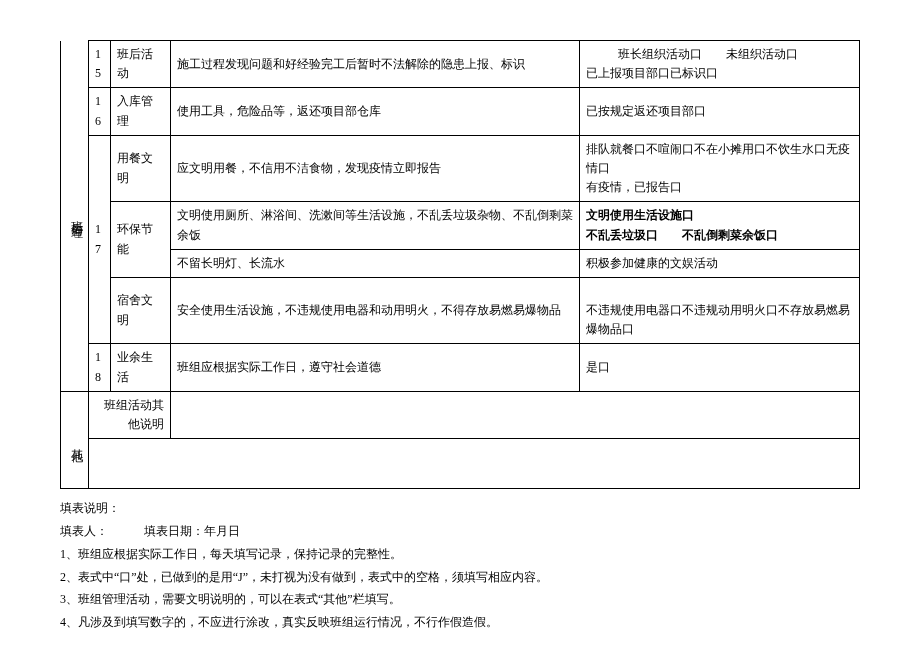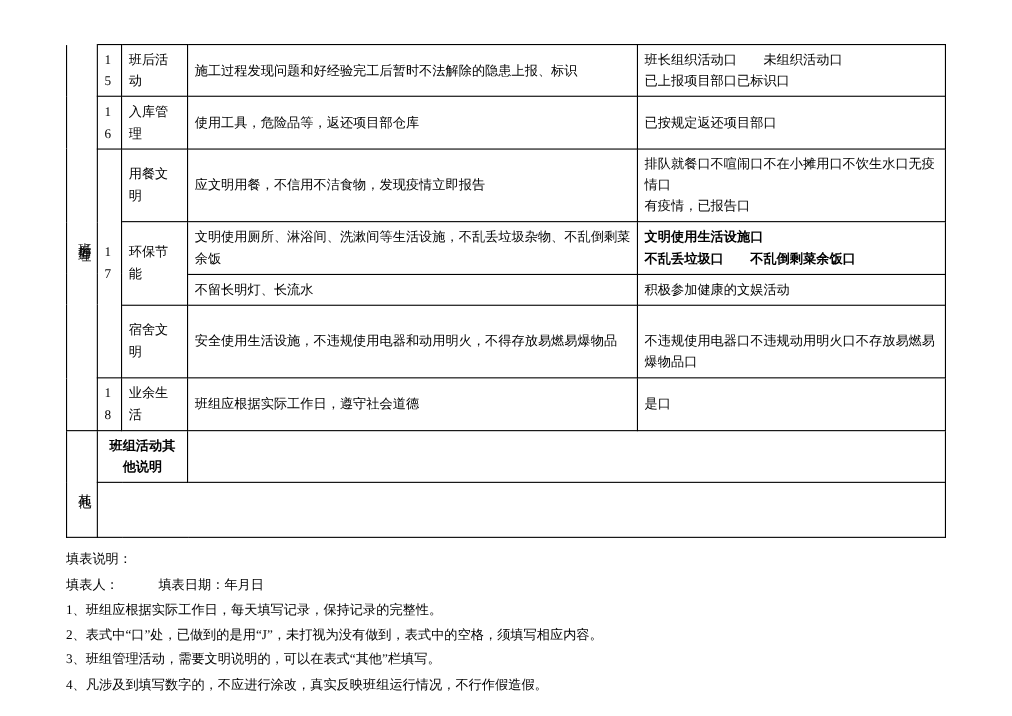--- a/index.html
+++ b/index.html
@@ -46,21 +46,21 @@
     <col class="col-desc">
     <col class="col-check">
   </colgroup>
   <tbody>
 
     <tr>
       <td rowspan="7" style="border-top:none;"><span class="vtext">班后管理</span></td>
       <td>15</td>
       <td>班后活动</td>
       <td>施工过程发现问题和好经验完工后暂时不法解除的隐患上报、标识</td>
-      <td><span style="white-space:pre-line;">班长组织活动口　　未组织活动口
+      <td><span style="white-space:pre-line;margin-left:32px;">班长组织活动口　　未组织活动口
 已上报项目部口已标识口</span></td>
     </tr>
 
     <tr>
       <td>16</td>
       <td>入库管理</td>
       <td>使用工具，危险品等，返还项目部仓库</td>
       <td>已按规定返还项目部口</td>
     </tr>
 
@@ -93,21 +93,21 @@
 
     <tr>
       <td>18</td>
       <td>业余生活</td>
       <td>班组应根据实际工作日，遵守社会道德</td>
       <td>是口</td>
     </tr>
 
     <tr>
       <td rowspan="2"><span class="vtext">其他</span></td>
-      <td colspan="2" style="text-align:center;font-weight:bold;">班组活动其他说明</td>
+      <td colspan="2" style="text-align:right;">班组活动其他说明</td>
       <td colspan="2"></td>
     </tr>
     <tr>
       <td colspan="4" style="height:50px;"></td>
     </tr>
   </tbody>
 </table>
 
 <div class="notes">
   <p>填表说明：</p>

